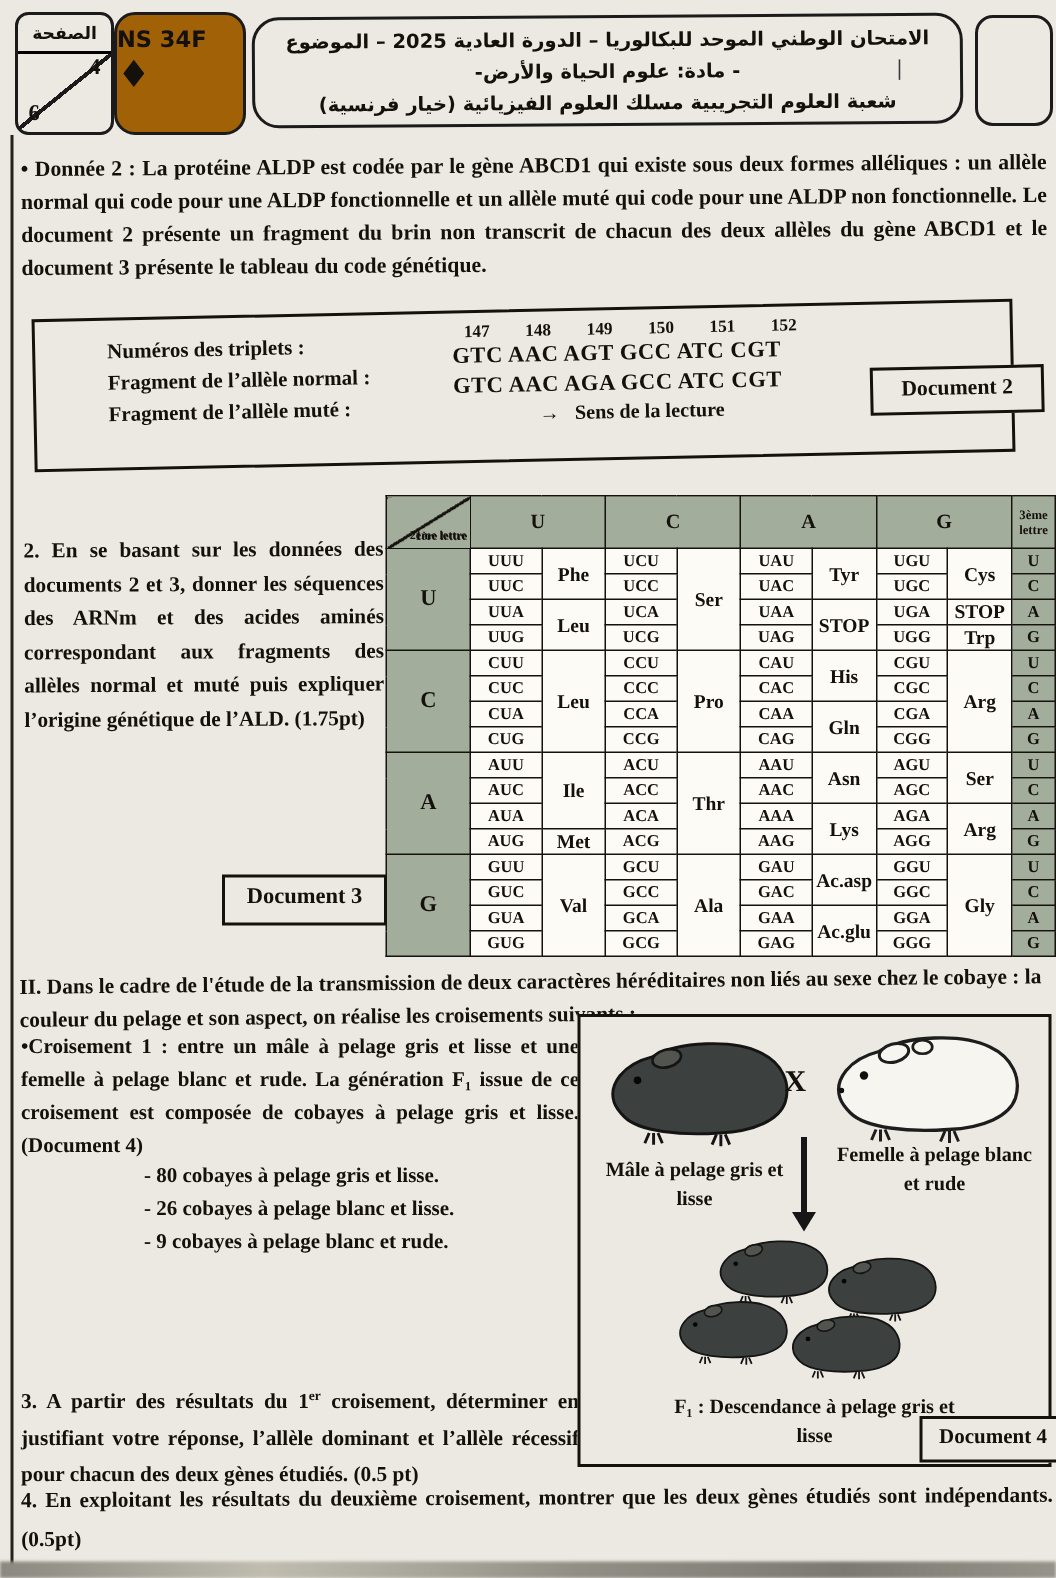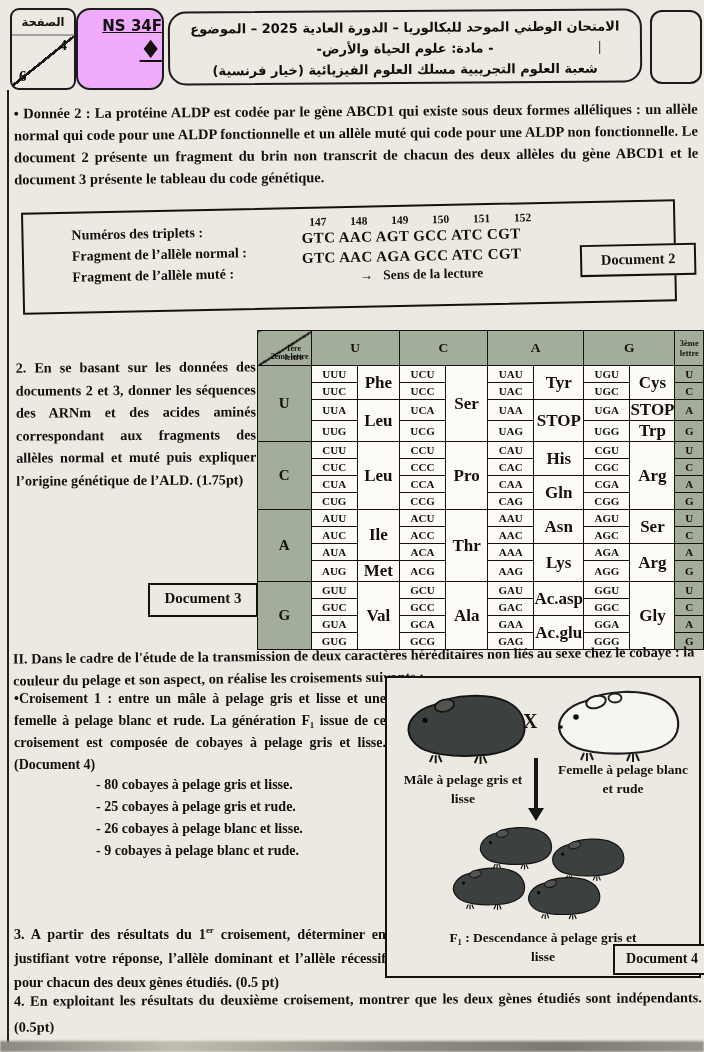--- a/index.html
+++ b/index.html
@@ -2,27 +2,27 @@
 <html><head>
 <meta charset="utf-8">
 <style>
   html,body{margin:0;padding:0;background:#c9c7c0;}
   .page{position:relative;width:704px;height:1052px;background:#ece9e3;overflow:hidden;
         font-family:"Liberation Serif","DejaVu Serif",serif;color:#14100c;}
   .abs{position:absolute;}
 
   
   .pagebox{left:10px;top:8px;width:62px;height:78px;border:2.5px solid #1b1b1b;border-radius:9px;background:#ece9e3;}
-  .pb-label{height:24px;border-bottom:2px solid #a3a3a3;display:flex;align-items:center;justify-content:center;
+  .pb-label{height:24px;border-bottom:2px solid #000000;display:flex;align-items:center;justify-content:center;
             font-family:"DejaVu Sans",sans-serif;font-weight:bold;font-size:11.5px;}
   .pb-diag{position:relative;height:50px;
            background-image:linear-gradient(to bottom right,rgba(0,0,0,0) 48.5%,#1b1b1b 48.5%,#1b1b1b 52%,rgba(0,0,0,0) 52%);}
   .pb-top{position:absolute;top:1px;right:7px;font-weight:bold;font-size:15px;}
   .pb-bottom{position:absolute;bottom:1px;left:7px;font-weight:bold;font-size:15px;}
-  .nsbox{left:76px;top:8px;width:84px;height:78px;border:2.5px solid #1b1b1b;border-radius:14px;text-align:right;background:#f0abfc;text-decoration:underline;}
+  .nsbox{left:76px;top:8px;width:84px;height:78px;border:2.5px solid #1b1b1b;border-radius:14px;text-align:left;background:#a16207;}
   .ns-code{font-family:"DejaVu Sans",sans-serif;font-weight:bold;font-size:15px;margin-top:7px;}
   .ns-sym{font-family:"DejaVu Sans",sans-serif;font-size:25px;line-height:30px;}
   .mainbox{left:168px;top:10px;width:474px;height:74px;border:2.5px solid #1b1b1b;border-radius:18px;
            transform:rotate(-0.4deg);text-align:center;padding-top:5px;box-sizing:border-box;background:#ece9e3;}
   .mainbox div{direction:rtl;font-family:"DejaVu Sans",sans-serif;font-weight:bold;font-size:13px;line-height:21px;}
   .stray{left:598px;top:38px;font-size:15px;color:#3a3a3a;font-weight:bold;}
   .rightbox{left:650px;top:10px;width:48px;height:70px;border:2.5px solid #1b1b1b;border-radius:12px;background:#ece9e3;}
   .leftrule{left:7px;top:90px;width:2px;height:956px;background:#24211d;}
 
   
@@ -43,21 +43,21 @@
   .q2{left:16px;top:356px;width:240px;font-size:14.2px;line-height:22.5px;font-weight:700;
       text-align:justify;transform:rotate(-0.3deg);}
   .doc3label{left:148px;top:583px;width:106px;height:30px;font-size:15px;line-height:27px;border-width:2.5px;}
 
   
   .ctable{left:257px;top:330px;border-collapse:collapse;}
   .ctable td{border:1.9px solid #15120e;text-align:center;font-weight:700;padding:0;}
   .ctable tr{height:17px;}
   td.f{background:#a3ad9b;width:56px;font-size:15px;}
   td.c{background:#fcfbf6;width:47px;font-size:11px;}
-  td.a{background:#fcfbf6;width:42px;font-size:17px;}
+  td.a{background:#fcfbf6;width:42px;font-size:13px;}
   td.t{background:#a3ad9b;width:28px;font-size:11px;}
   td.h2{background:#a3ad9b;font-size:13.5px;}
   td.h3{background:#a3ad9b;font-size:8.5px;line-height:10px;padding:2px 1px;}
   td.corner{background-color:#a3ad9b;width:56px;position:relative;height:34px;
      background-image:linear-gradient(to bottom right,rgba(0,0,0,0) 48.5%,#15120e 48.5%,#15120e 52%,rgba(0,0,0,0) 52%);}
   .cnr-t{position:absolute;top:3px;right:2px;font-size:8px;font-weight:700;margin-top:18px;}
   .cnr-b{position:absolute;bottom:3px;left:19px;font-size:8px;font-weight:700;}
 
   
   .sect2{left:13px;top:644px;width:690px;font-size:14.3px;line-height:22px;font-weight:700;transform:rotate(-0.6deg);}
@@ -305,21 +305,20 @@
   </tbody>
     </table>
 
   <div class="abs sect2">II. Dans le cadre de l'étude de la transmission de deux caractères héréditaires non liés au sexe chez le cobaye : la couleur du pelage et son aspect, on réalise les croisements suivants :</div>
 
   <div class="abs cblock c1"><span>•</span><b>Croisement 1 :</b><span> entre un mâle à pelage gris et lisse et une femelle à pelage blanc et rude. La génération F₁ issue de ce croisement est composée de cobayes à pelage gris et lisse. (Document 4)</span></div>
 
 
   <div class="abs f2list">
     <div>- 80 cobayes à pelage gris et lisse.</div>
-    <div>- 25 cobayes à pelage gris et rude.</div>
     <div>- 26 cobayes à pelage blanc et lisse.</div>
     <div>- 9 cobayes à pelage blanc et rude.</div>
   </div>
 
   <div class="abs q3"><span>3. A partir des résultats du 1</span><sup class="sp">er</sup><span> croisement, déterminer en justifiant votre réponse, l’allèle dominant et l’allèle récessif pour chacun des deux gènes étudiés. (0.5 pt)</span></div>
 
   <div class="abs q4">4. En exploitant les résultats du deuxième croisement, montrer que les deux gènes étudiés sont indépendants. (0.5pt)</div>
 
   <div class="abs doc4box">
     <svg class="abs" style="left:8px;top:12px" width="138" height="78" viewBox="0 0 140 80">

